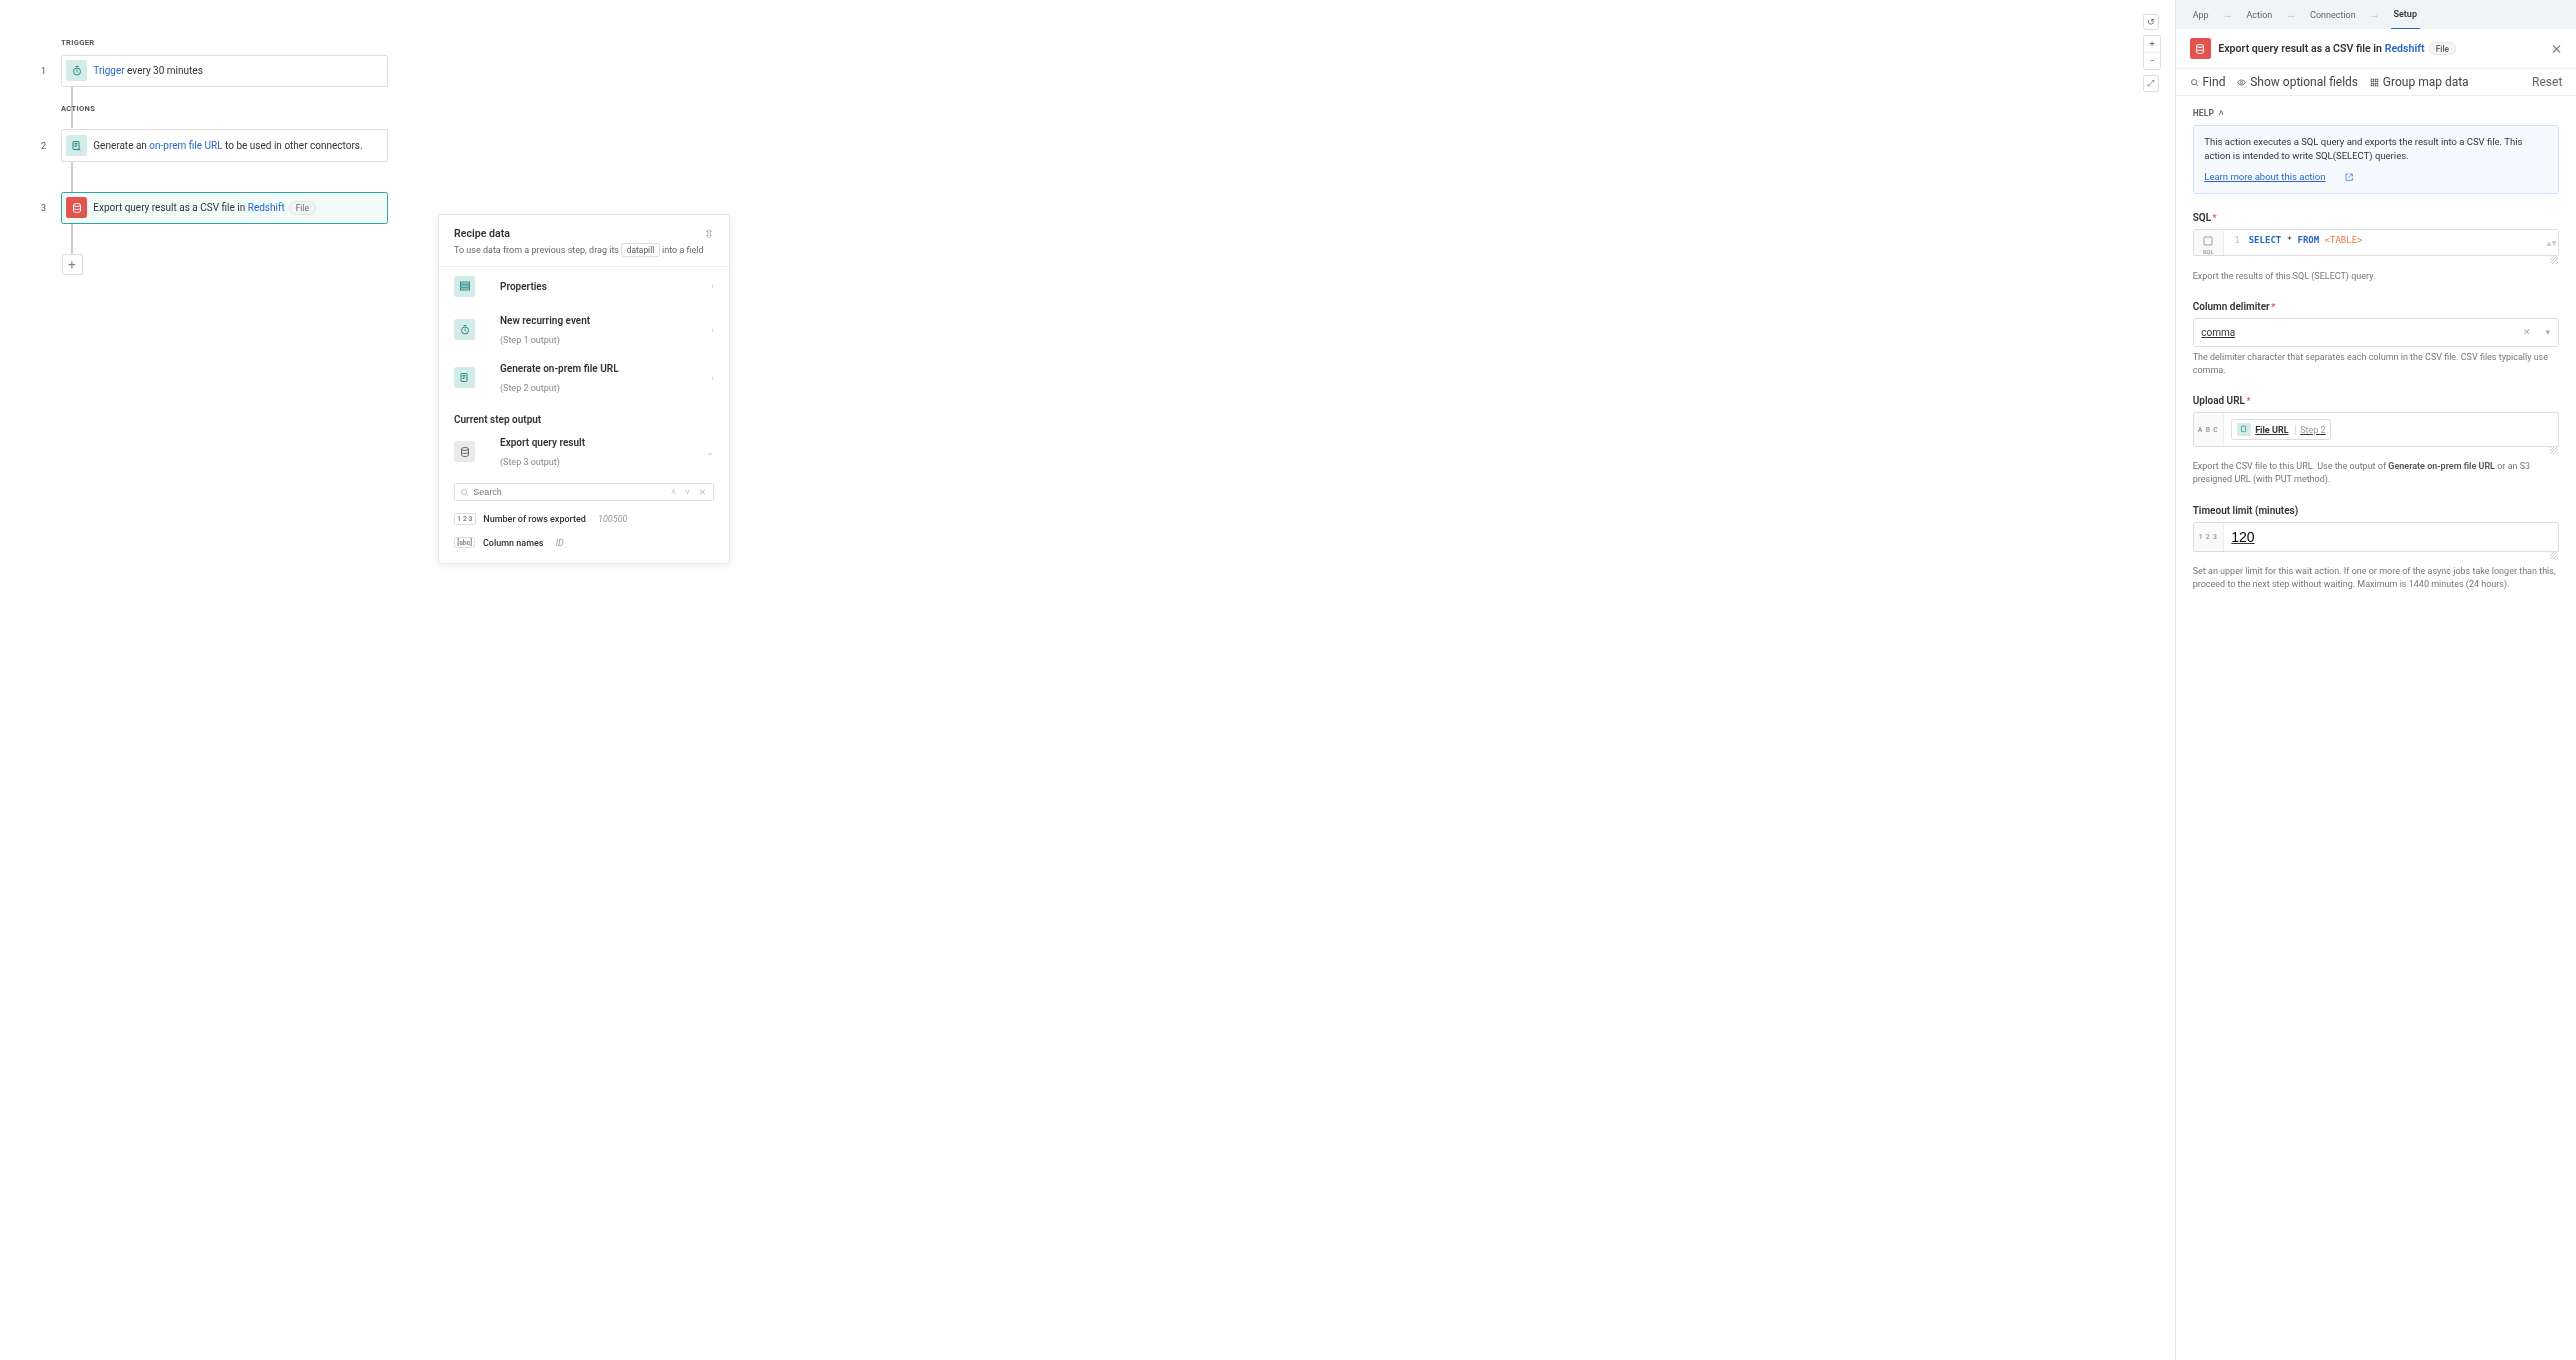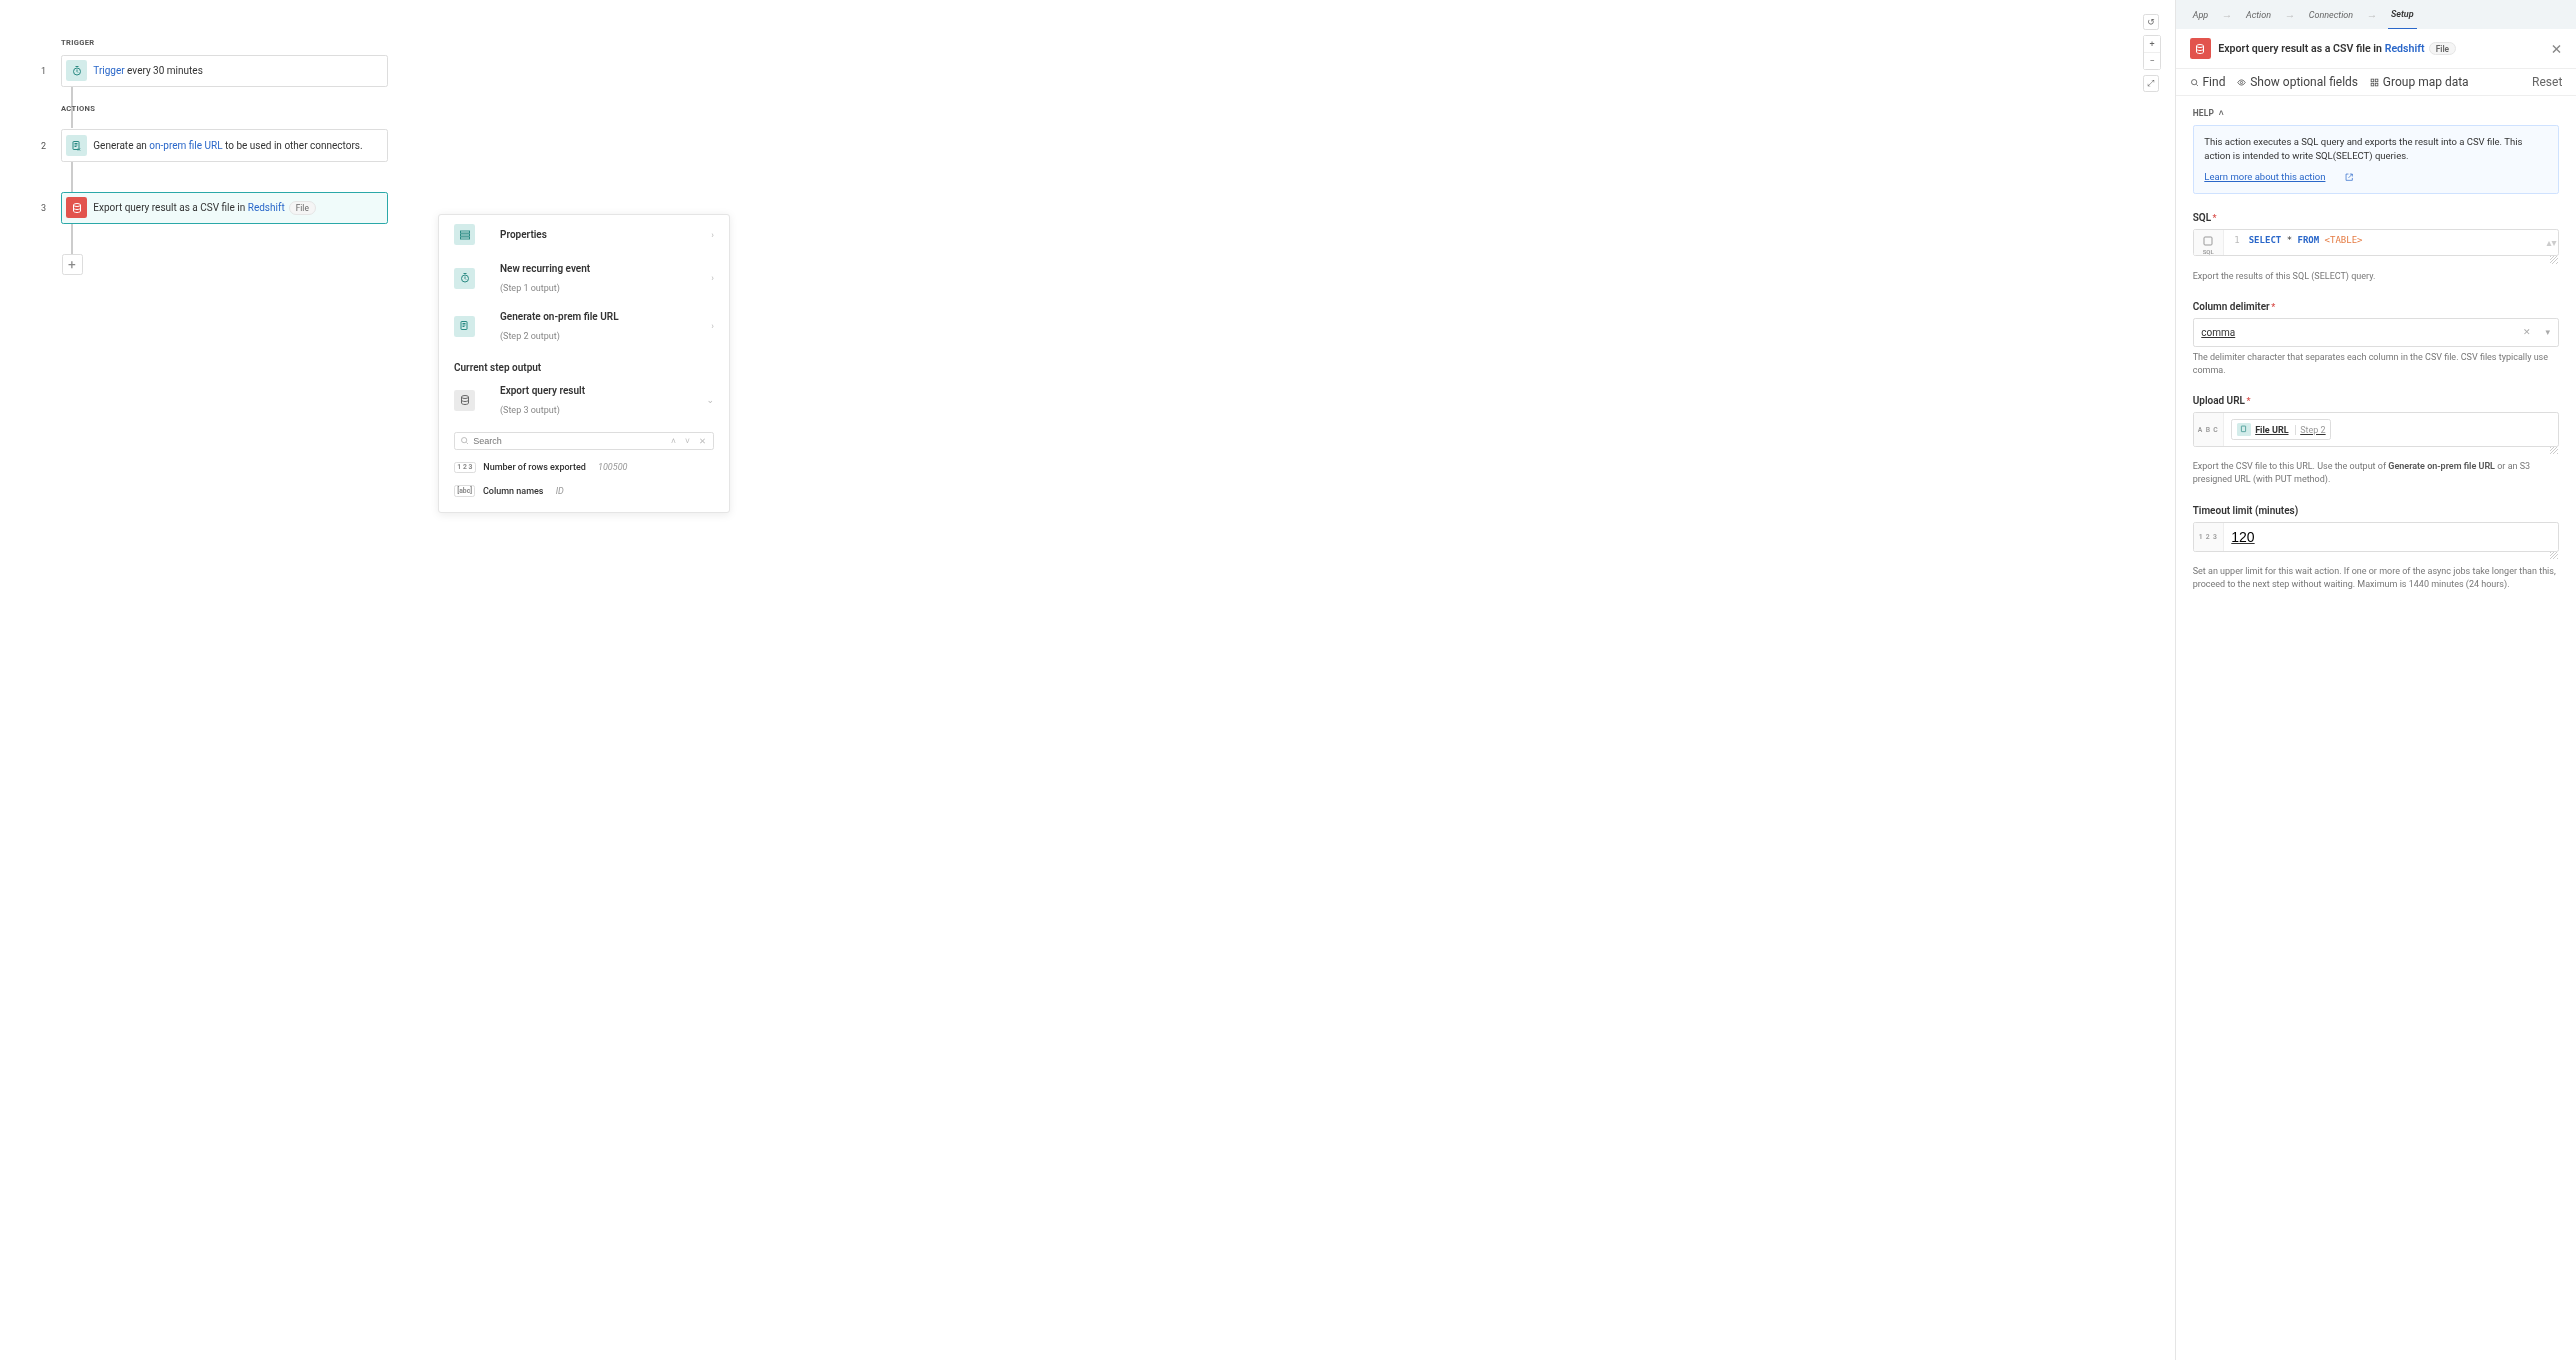--- a/index.html
+++ b/index.html
@@ -49,21 +49,21 @@
   .rp-search input { border: none; outline: none; flex: 1; font-size: 9px; }
   .rp-search .nav { color: #bbb; font-size: 8.4px; padding: 0 2.3px; cursor: pointer; }
   .rp-out-row { display: flex; align-items: center; padding: 6px 15px; gap: 7.6px; font-size: 9px; }
   .type-pill { font-size: 6.8px; font-weight:700; color:#888; border:0.8px solid #ddd; border-radius:2.3px; padding:0.8px 2.3px; }
   .out-name { font-weight: 500; }
   .out-val { color: #999; font-style: italic; margin-left: 4.6px; }
 
   
   .right { width: 401px; border-left: 0.8px solid #e5e5e5; display: flex; flex-direction: column; height: 100vh; }
   .right .tabs { display: flex; align-items: center; background: #f0f4f6; padding: 0 13.7px; height: 29px; gap: 4.6px; font-size: 9px; }
-  .right .tab { color: #666; padding: 8px 3px; height: 29px; display: inline-flex; align-items: center; cursor: pointer; font-style: italic; }
+  .right .tab { color: #666; padding: 8px 3px; height: 29px; display: inline-flex; align-items: center; cursor: pointer; }
   .right .tab.active { color: #333; font-weight: 600; border-bottom: 1.5px solid #2a67c9; }
   .right .tab-arrow { color: #bbb; font-size: 10.6px; padding: 0 6px; }
   .right-hdr { display: flex; align-items: center; padding: 9px 13.7px; gap: 7.6px; border-bottom: 0.8px solid #eee; }
   .right-title { font-weight: 600; font-size: 10.6px; flex: 1; }
   .right-title .link { color: #2a67c9; }
   .right-close { color: #888; font-size: 13.7px; cursor: pointer; }
   .right-toolbar { display: flex; align-items: center; gap: 12px; padding: 6px 13.7px; border-bottom: 0.8px solid #eee; font-size: 12px; color: #444; }
   .right-toolbar .tool { display: inline-flex; align-items: center; gap: 3.8px; cursor: pointer; }
   .right-toolbar .reset { margin-left: auto; color: #666; cursor: pointer; }
   .right-body { flex: 1; overflow: auto; padding: 10.6px 16.7px 23px; }
@@ -168,20 +168,29 @@
             <span class="badge-file">File</span>
           </span>
         </div>
       </div>
 
       <div class="connector short"></div>
       <div class="add-step">+</div>
     </div>
 
     <div class="recipe-panel">
+      <div class="rp-hdr">
+        <div>
+          <div class="rp-title">Recipe data</div>
+          <div class="rp-sub">
+            <span>To use data from a previous step, drag its </span><span class="pill">datapill</span><span> into a field</span>
+          </div>
+        </div>
+        <div class="rp-collapse">⇳</div>
+      </div>
 
       <div class="rp-row">
         <span class="rp-icon">
           <svg width="12" height="12" viewBox="0 0 24 24" fill="none" stroke="currentColor" stroke-width="2">
               <rect x="3" y="4" width="18" height="4"></rect>
               <rect x="3" y="10" width="18" height="4"></rect>
               <rect x="3" y="16" width="18" height="4"></rect>
             </svg>
         </span>
         <div class="rp-row-main">

